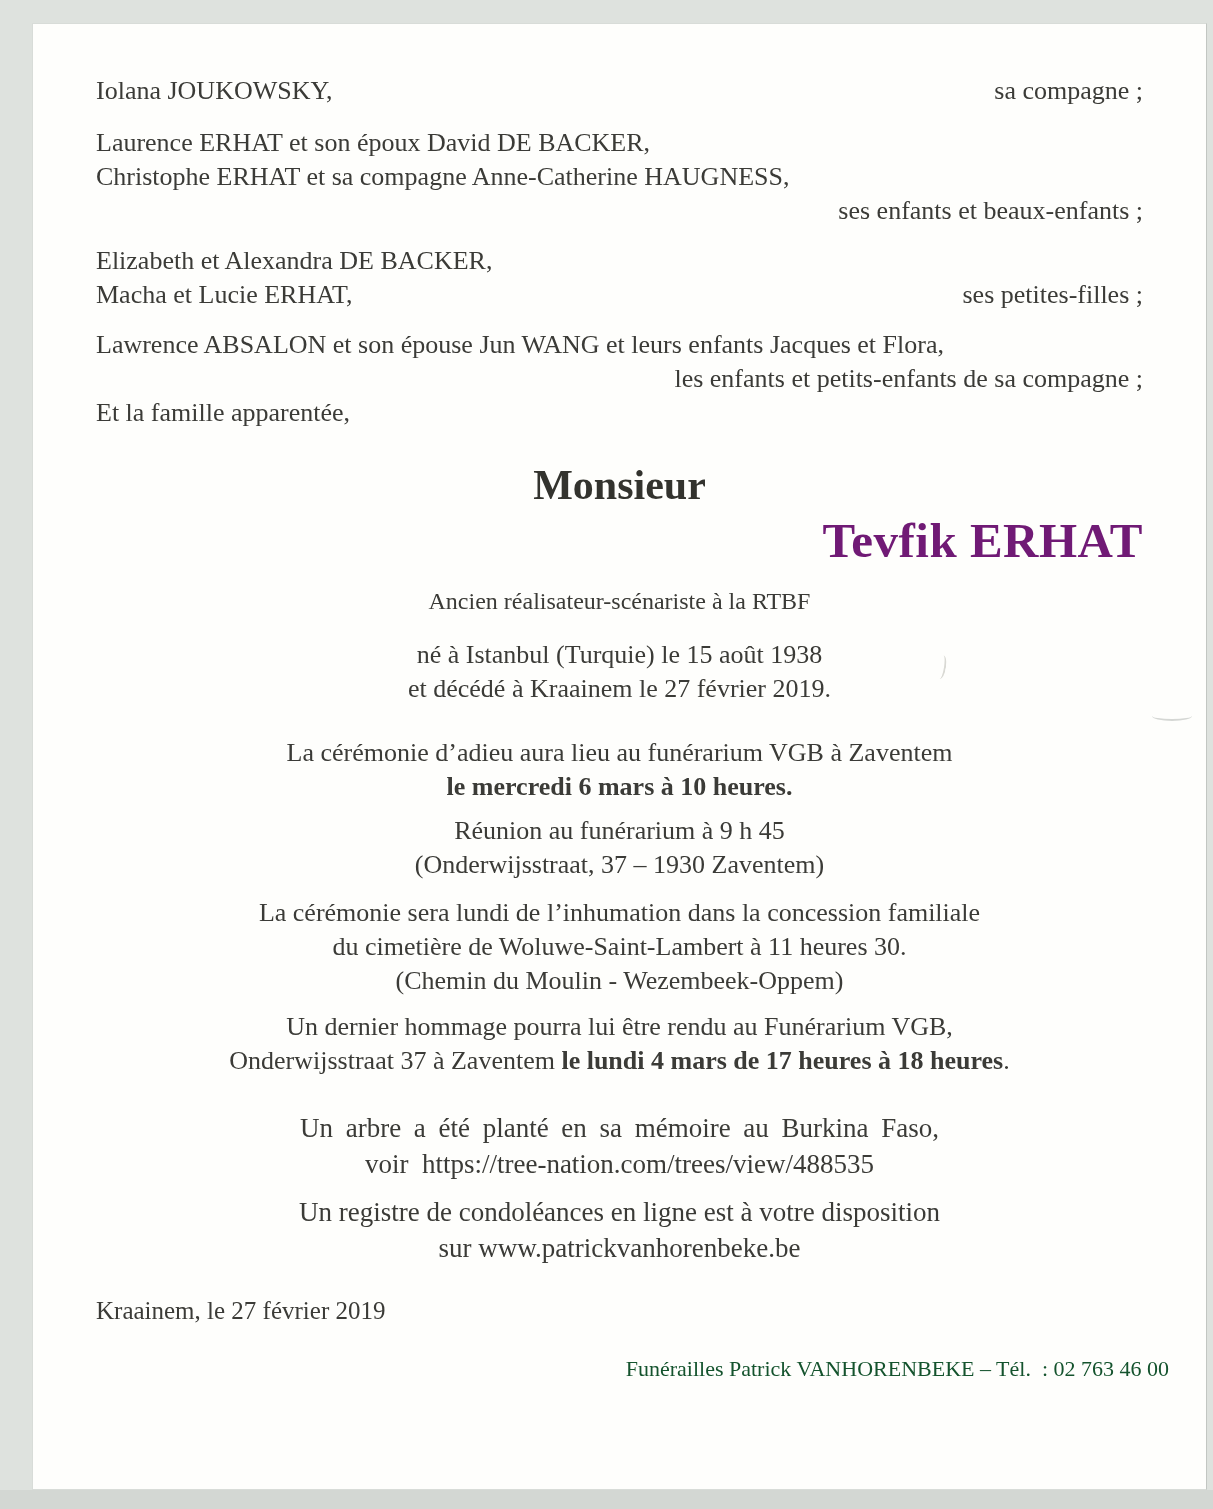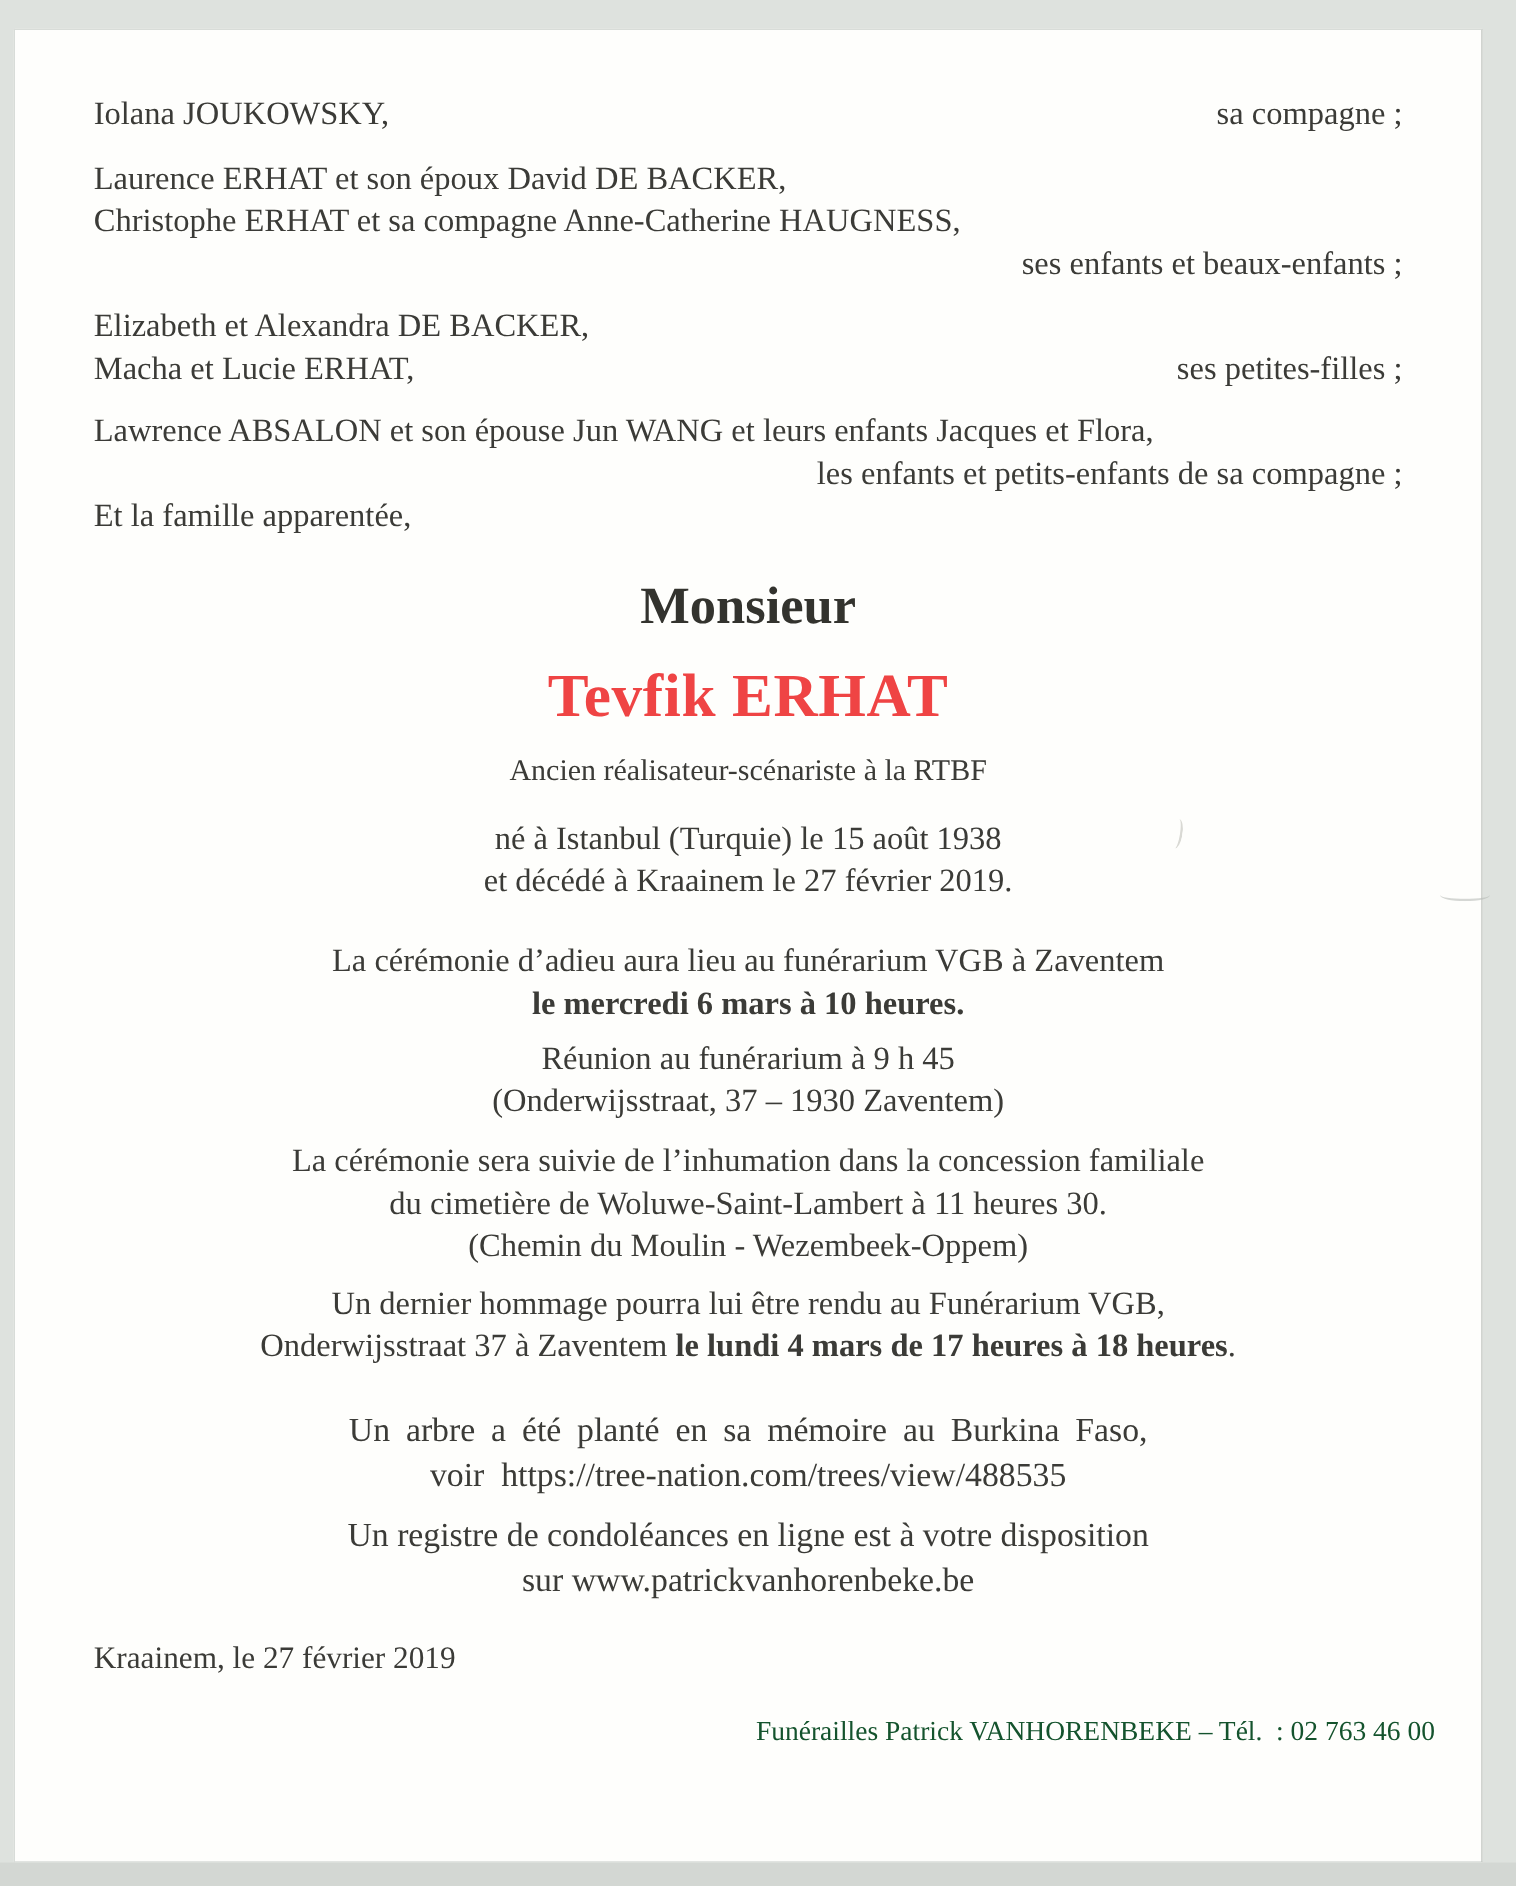--- a/index.html
+++ b/index.html
@@ -6,40 +6,40 @@
   body{
     width:1213px;height:1509px;position:relative;overflow:hidden;
     background:#dee2de;
     font-family:"Liberation Serif","DejaVu Serif",serif;
   }
   .bottom-band{
     position:absolute;left:0;bottom:0;width:1213px;height:19px;
     background:#d3d7d3;
   }
   .paper{
-    position:absolute;left:11px;top:23px;width:1175px;height:1467px;
+    position:absolute;left:32px;top:23px;width:1175px;height:1467px;
     box-sizing:border-box;
     background:#fefefc;
     border:1px solid #d8dcd8;
     border-right:1px solid #c2c6c2;
     padding:50px 63px 0 63px;
     color:#3b3b37;
     font-size:26px;line-height:34px;
   }
   [data-bind]{white-space:pre-wrap;}
   .row{display:flex;justify-content:space-between;align-items:baseline;}
   .right{text-align:right;}
   .center{text-align:center;}
   .bold{font-weight:bold;}
   .italic-block{font-size:27px;line-height:36px;}
   .spread{word-spacing:0.22em;}
   .gap18{margin-top:18px;}
   .gap16{margin-top:16px;}
   .monsieur{font-size:42px;line-height:42px;font-weight:bold;text-align:center;color:#33332e;margin-top:34px;}
-  .deceased-name{font-size:49px;line-height:58px;font-weight:bold;text-align:center;color:#ef4444;margin-top:22px;letter-spacing:0.5px;}
+  .deceased-name{font-size:49px;line-height:58px;font-weight:bold;text-align:right;color:#701a75;margin-top:6px;letter-spacing:0.5px;}
   .profession{font-size:24px;line-height:38px;text-align:center;margin-top:12px;}
   .announce{margin-top:34px;}
   .birth-block{margin-top:18px;}
   .ceremony-block{margin-top:30px;}
   .meeting-block{margin-top:10px;}
   .burial-block{margin-top:14px;}
   .tribute-block{margin-top:12px;}
   .tree-block{margin-top:32px;}
   .register-block{margin-top:12px;}
   .dateline{margin-top:28px;font-size:25px;}
@@ -95,21 +95,21 @@
     <div data-bind="ceremony.line1">La cérémonie d’adieu aura lieu au funérarium VGB à Zaventem</div>
     <div class="bold" data-bind="ceremony.line2_bold">le mercredi 6 mars à 10 heures.</div>
   </div>
 
   <div class="center meeting-block">
     <div data-bind="ceremony.meeting">Réunion au funérarium à 9 h 45</div>
     <div data-bind="ceremony.meeting_address">(Onderwijsstraat, 37 – 1930 Zaventem)</div>
   </div>
 
   <div class="center burial-block">
-    <div data-bind="burial.line1">La cérémonie sera suivie de l’inhumation dans la concession familiale</div>
+    <div data-bind="burial.line1">La cérémonie sera lundi de l’inhumation dans la concession familiale</div>
     <div data-bind="burial.line2">du cimetière de Woluwe-Saint-Lambert à 11 heures 30.</div>
     <div data-bind="burial.line3">(Chemin du Moulin - Wezembeek-Oppem)</div>
   </div>
 
   <div class="center tribute-block">
     <div data-bind="tribute.line1">Un dernier hommage pourra lui être rendu au Funérarium VGB,</div>
     <div><span data-bind="tribute.line2_regular">Onderwijsstraat 37 à Zaventem </span><span class="bold" data-bind="tribute.line2_bold">le lundi 4 mars de 17 heures à 18 heures</span><span data-bind="tribute.line2_end">.</span></div>
   </div>
 
   <div class="center italic-block tree-block">

